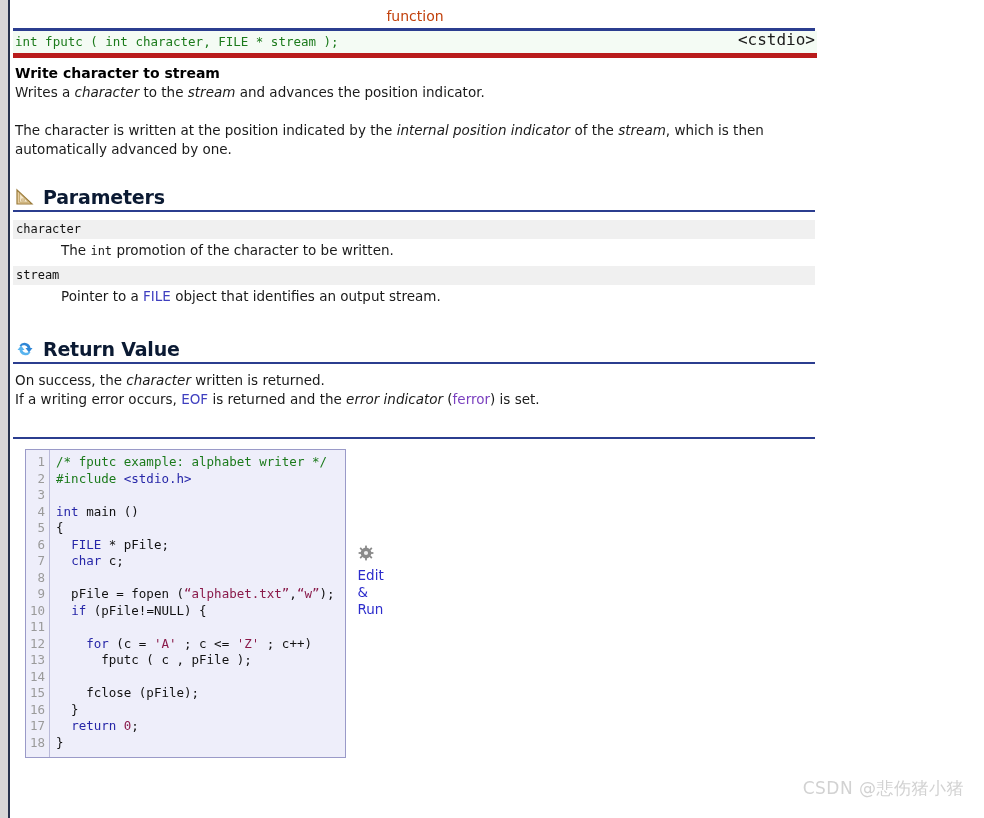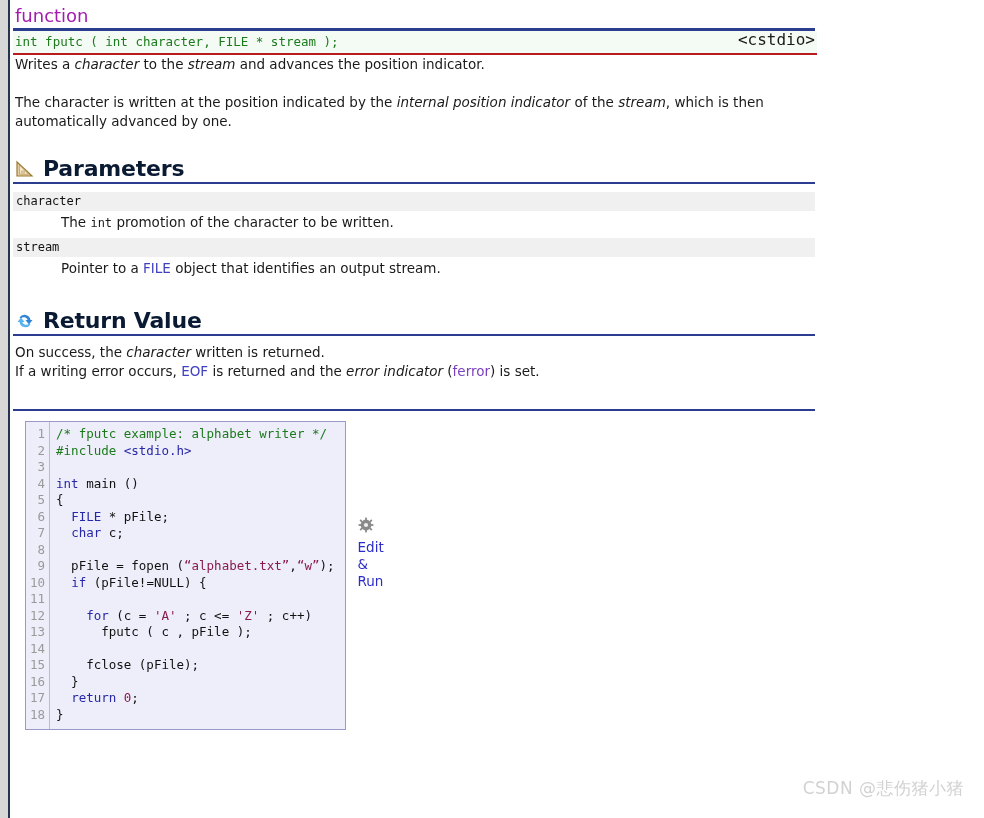--- a/index.html
+++ b/index.html
@@ -41,24 +41,25 @@
     width: 960px;
     padding-top: 8px;
   }
 
   
   .hdr {
     position: relative;
     width: 802px;
   }
   .hdr-kind {
-    font-size: 18px;
-    color: #a21caf;
+    font-size: 14px;
+    color: #c2410c;
     line-height: 16px;
     padding-left: 2px;
+    text-align: center;
   }
   .hdr-name {
     font-size: 27px;
     font-weight: bold;
     color: #000000;
     line-height: 32px;
     letter-spacing: -0.4px;
     padding-left: 2px;
   }
   .hdr-header {
@@ -73,21 +74,21 @@
     width: 802px;
     height: 3px;
     background: #2b3d8f;
     margin-top: 4px;
   }
 
   
   .proto {
     width: 800px;
     background: #f4fbf4;
-    border-bottom: 2px solid #b91c1c;
+    border-bottom: 5px solid #b91c1c;
     font-family: "DejaVu Sans Mono", "Liberation Mono", monospace;
     font-size: 12.5px;
     color: #1b7a1b;
     padding: 3px 2px 4px 2px;
     line-height: 15px;
     white-space: pre;
   }
 
   
   .subhead {
@@ -122,21 +123,21 @@
     align-items: flex-end;
     gap: 8px;
     padding-left: 2px;
   }
   .sec-icon {
     width: 20px; height: 20px;
     flex: 0 0 20px;
     position: relative;
   }
   .sec-title {
-    font-size: 22px;
+    font-size: 19px;
     font-weight: bold;
     color: #0b1a33;
     line-height: 20px;
     letter-spacing: -0.2px;
   }
   .sec-rule {
     width: 802px;
     height: 2px;
     background: #2b3d8f;
     margin-top: 3px;
@@ -235,20 +236,21 @@
   <div id="content">
 
     <div class="hdr">
       <div class="hdr-kind">function</div>
       <div class="hdr-header">&lt;cstdio&gt;</div>
       <div class="hdr-rule"></div>
     </div>
 
     <div class="proto">int fputc ( int character, FILE * stream );</div>
 
+    <div class="subhead">Write character to stream</div>
 
     <div class="para"><span>Writes a </span><span class="it">character</span><span> to the </span><span class="it">stream</span><span> and advances the position indicator.</span></div>
 
     <div class="gap"></div>
 
     <div class="para"><span>The character is written at the position indicated by the </span><span class="it">internal position indicator</span><span> of the </span><span class="it">stream</span><span>, which is then automatically advanced by one.</span></div>
 
     <div class="section">
       <div class="sec-row">
         <span class="sec-icon ico-ruler">

